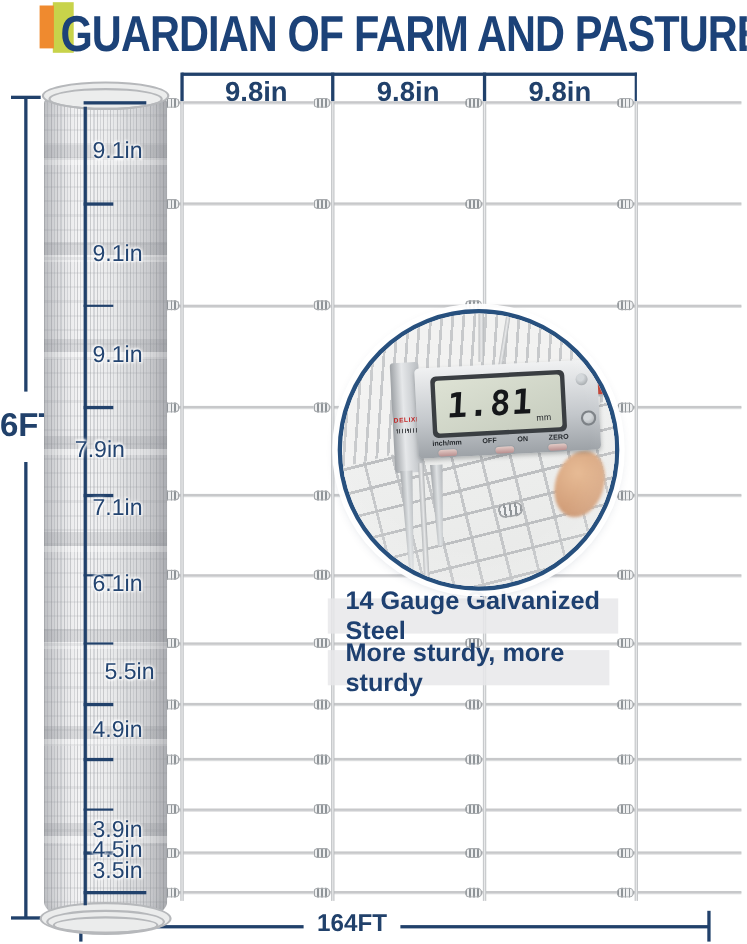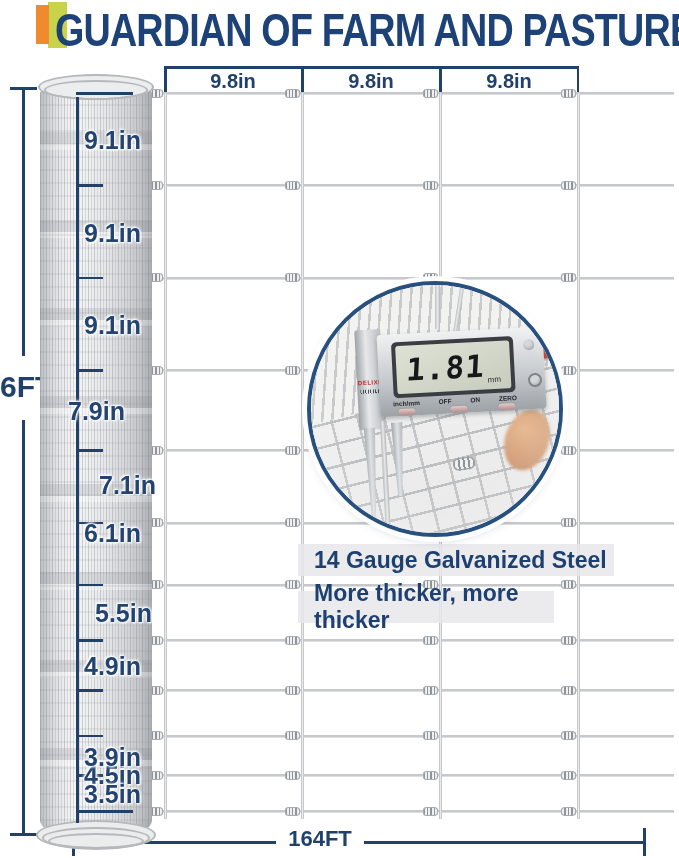--- a/index.html
+++ b/index.html
@@ -19,21 +19,21 @@
     transform:scaleX(0.82); transform-origin:left top; white-space:nowrap;
   }
   
   .dim { position:absolute; background:#21416b; }
   .dimlabel { position:absolute; color:#21416b; font-weight:bold; white-space:nowrap; }
   
   #top-bracket-line { left:165px; top:66px; width:414px; height:2.5px; }
   .top-tick { top:66px; width:2.5px; height:26px; }
   #top-tick-0 { left:164px; } #top-tick-1 { left:301px; }
   #top-tick-2 { left:439px; } #top-tick-3 { left:576.5px; }
-  .collabel { top:70px; font-size:20px; transform:translateX(-50%); }
+  .collabel { top:70px; font-size:25px; transform:translateX(-50%); }
   #collabel-0 { left:233px; } #collabel-1 { left:371px; } #collabel-2 { left:509px; }
   
   #hline-a { left:22px; top:90px;  width:3px; height:266px; }
   #hline-b { left:22px; top:420px; width:3px; height:414px; }
   #htick-top { left:10px; top:87px;  width:27px; height:3px; }
   #htick-bot { left:10px; top:833px; width:27px; height:3px; }
   #height-label { left:0px; top:370px; font-size:30px; }
   
   #llen-a { left:74px;  top:841px; width:202px; height:2.5px; }
   #llen-b { left:364px; top:841px; width:280px; height:2.5px; }
@@ -41,21 +41,21 @@
   #ltick-r { left:643px; top:828px; width:3px; height:28px; }
   #length-label { left:276px; top:826px; width:88px; text-align:center; font-size:22px; }
   
   .hwire { position:absolute; background:#c7c8ca; box-shadow:0 1px 0 rgba(120,122,126,.25); z-index:1; }
   .vwire { position:absolute; background:linear-gradient(90deg,#b4b7ba,#e9eaeb 50%,#b4b7ba); z-index:1; }
   .knot  { position:absolute; border-radius:4px; z-index:2;
            background:repeating-linear-gradient(90deg,#8f9498 0 1.5px,#eff0f1 1.5px 3.5px);
            box-shadow:inset 0 0 0 1px #a9acaf; }
   .dimline-v { position:absolute; background:#21416b; z-index:4; }
   .dimtick-h { position:absolute; background:#21416b; z-index:4; }
-  .rowlabel  { position:absolute; z-index:4; font-size:25px; font-weight:bold; color:#234470;
+  .rowlabel  { position:absolute; z-index:4; font-size:21px; font-weight:normal; color:#234470;
                text-shadow:0 0 3px #fff, 0 0 5px #fff, 1px 1px 2px #fff, -1px -1px 2px #fff; }
   
   #roll {
     position:absolute; left:40px; top:78px; width:112px; height:762px; z-index:3;
     border-radius:54px 54px 52px 52px / 16px 16px 20px 20px;
     background:
       repeating-linear-gradient(180deg, rgba(150,153,158,.16) 0 2px, rgba(255,255,255,0) 2px 13px),
       repeating-linear-gradient(180deg, rgba(0,0,0,0) 0 54px, rgba(128,131,137,.20) 54px 66px, rgba(255,255,255,.35) 66px 72px, rgba(0,0,0,0) 72px 88px),
       repeating-linear-gradient(90deg, rgba(138,141,146,.38) 0 1px, rgba(255,255,255,0) 1px 3px, rgba(176,179,184,.42) 3px 4px, rgba(255,255,255,0) 4px 6px),
       linear-gradient(90deg,#d4d5d8, #f5f5f6 30%, #e9eaeb 55%, #cdced1 85%, #c2c3c7);
@@ -65,21 +65,21 @@
           background:transparent; z-index:3; }
   #coil-t1 { left:38px; top:74px;  width:116px; height:26px; background:#eceded; }
   #coil-t2 { left:44px; top:80px;  width:104px; height:20px; }
   #coil-b1 { left:36px; top:820px; width:120px; height:30px; background:#ebecec; }
   #coil-b2 { left:42px; top:827px; width:108px; height:22px; }
   #coil-b3 { left:48px; top:833px; width:96px;  height:16px; }
   
   .feature-band { position:absolute; background:rgba(231,232,234,.85); z-index:5;
                   display:flex; align-items:center; padding-left:16px;
                   font-size:23px; font-weight:bold; color:#1e4070; }
-  #feature-1 { left:298px; top:544px; width:316px; height:32px; }
+  #feature-1 { left:298px; top:544px; width:264px; height:32px; }
   #feature-2 { left:298px; top:591px; width:256px; height:32px; }
   
   #inset {
     position:absolute; left:307px; top:281px; width:256px; height:256px; z-index:6;
     border-radius:50%; border:4px solid #27507e; overflow:hidden; background:#f2f2f1;
     box-shadow:0 0 0 5px rgba(255,255,255,.95), 0 3px 10px rgba(40,60,90,.25);
   }
   #inset-bg-top { position:absolute; left:-20px; top:-10px; width:300px; height:160px;
     background:repeating-linear-gradient(94deg,#c7c9cb 0 2.5px,#f2f2f1 2.5px 10px); }
   #inset-bg-bottom { position:absolute; left:-40px; top:110px; width:340px; height:180px;
@@ -242,21 +242,21 @@
       <div class="dimtick-h" style="left: 76px; top: 583.53px; width: 27px; height: 2.5px;"></div>
       <div class="dimtick-h" style="left: 76px; top: 639.386px; width: 27px; height: 2.5px;"></div>
       <div class="dimtick-h" style="left: 76px; top: 689.149px; width: 27px; height: 2.5px;"></div>
       <div class="dimtick-h" style="left: 76px; top: 734.849px; width: 27px; height: 2.5px;"></div>
       <div class="dimtick-h" style="left: 76px; top: 774.455px; width: 27px; height: 2.5px;"></div>
       <div class="dimtick-h" style="left: 76px; top: 810px; width: 57px; height: 2.5px;"></div>
       <div class="rowlabel" style="left: 84px; top: 126.208px;">9.1in</div>
       <div class="rowlabel" style="left: 84px; top: 218.624px;">9.1in</div>
       <div class="rowlabel" style="left: 84px; top: 311.04px;">9.1in</div>
       <div class="rowlabel" style="left: 68px; top: 397.362px;">7.9in</div>
-      <div class="rowlabel" style="left: 84px; top: 471px; padding-left: 15px;">7.1in</div>
+      <div class="rowlabel" style="left: 84px; top: 450px;">7.1in</div>
       <div class="rowlabel" style="left: 84px; top: 519px;">6.1in</div>
       <div class="rowlabel" style="left: 95px; top: 599.458px;">5.5in</div>
       <div class="rowlabel" style="left: 84px; top: 652.267px;">4.9in</div>
       <div class="rowlabel" style="left: 84px; top: 713px; margin-top: 48px;">4.5in</div>
       <div class="rowlabel" style="left: 84px; top: 742.652px;">3.9in</div>
       <div class="rowlabel" style="left: 84px; top: 780.228px;">3.5in</div>
     </div>
 
   <div class="dim" id="hline-a"></div>
   <div class="dim" id="hline-b"></div>
@@ -264,21 +264,21 @@
   <div class="dim" id="htick-bot"></div>
   <div class="dimlabel" id="height-label">6FT</div>
 
   <div class="dim" id="llen-a"></div>
   <div class="dim" id="llen-b"></div>
   <div class="dim" id="ltick-l"></div>
   <div class="dim" id="ltick-r"></div>
   <div class="dimlabel" id="length-label">164FT</div>
 
   <div class="feature-band" id="feature-1">14 Gauge Galvanized Steel</div>
-  <div class="feature-band" id="feature-2">More thicker, more thicker</div>
+  <div class="feature-band" id="feature-2">More sturdy, more sturdy</div>
 
   <div id="inset">
     <div id="inset-bg-top"></div>
     <div id="inset-bg-bottom"></div>
     <div class="inset-wire" id="inset-wire-top"></div>
     <div class="inset-wire" id="inset-wire-top2"></div>
     <div id="inset-knot"></div>
     <div id="thumb"></div>
     <div id="caliper">
       <div id="cal-root">

